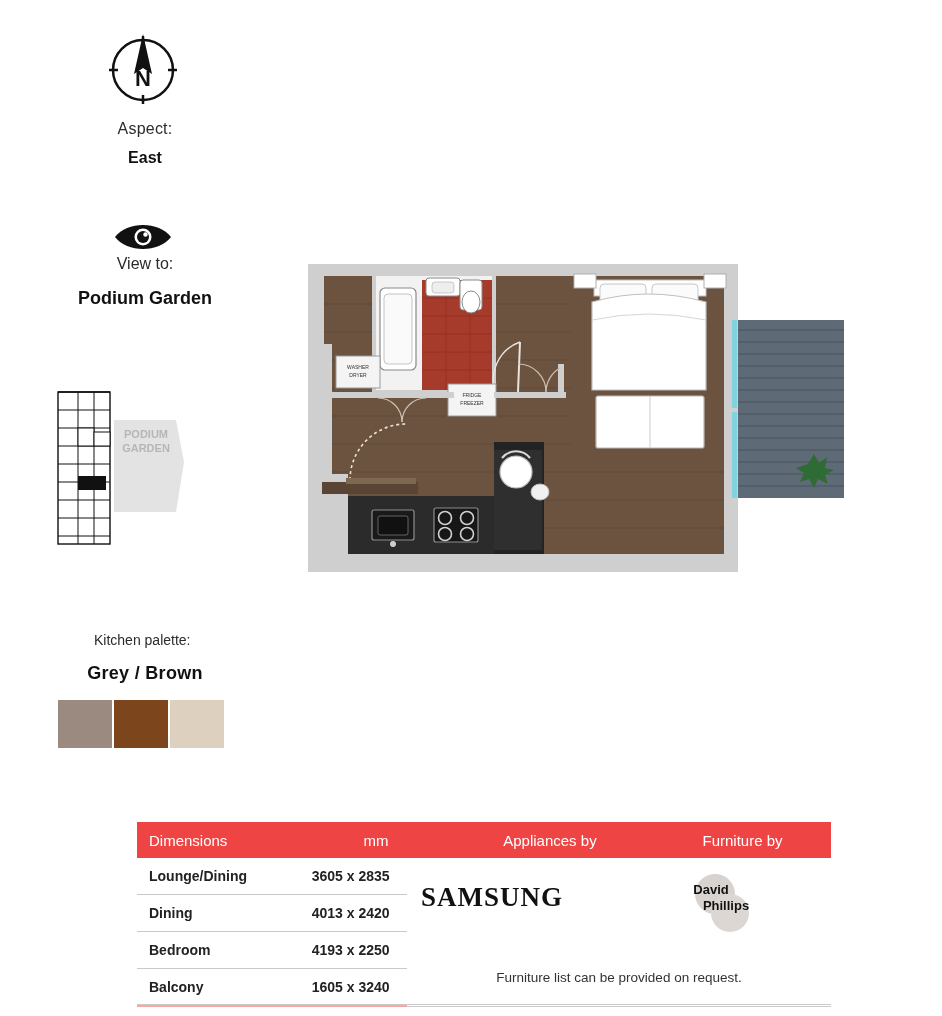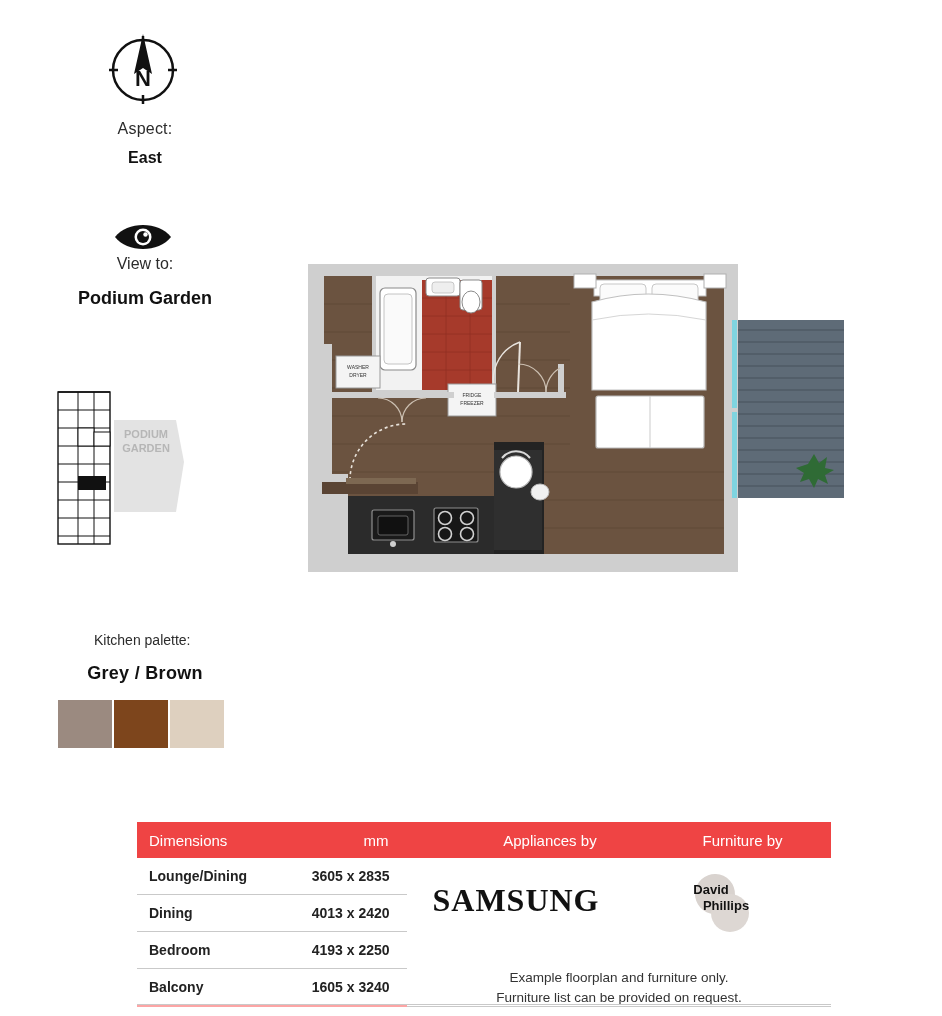--- a/index.html
+++ b/index.html
@@ -177,23 +177,23 @@
   .brands-col {
     width: 424px;
     position: relative;
     border-bottom: 1px solid #c9c9c9;
   }
   .samsung {
     position: absolute;
     left: 14px;
     top: 24px;
     width: 190px;
-    text-align: center;
+    text-align: left;
     font-family: "Liberation Serif", serif;
-    font-size: 32px;
+    font-size: 27px;
     font-weight: bold;
     letter-spacing: 1px;
     color: #111;
   }
   .dp-logo {
     position: absolute;
     left: 242px;
     top: 14px;
     width: 140px;
     height: 62px;
@@ -490,20 +490,19 @@
       <div class="dp-logo">
         <div class="dp-blob"></div>
         <div class="dp-blob2"></div>
         <div class="dp-text">
           <span class="dp-first">David</span>
           <span class="dp-second">Phillips</span>
         </div>
       </div>
 
       <div class="disclaimer">
-        <span>Example floorplan and furniture only.</span>
         <span>Furniture list can be provided on request.</span>
       </div>
     </div>
   </div>
 </div>
 
 <div class="bottom-rule"></div>
 
 </body></html>

